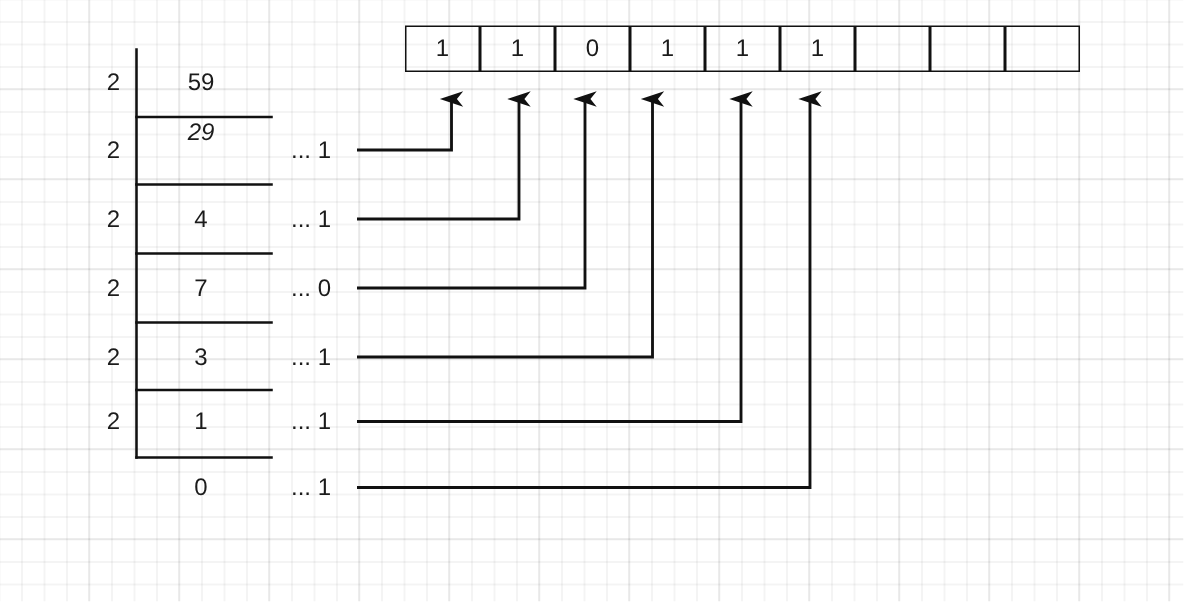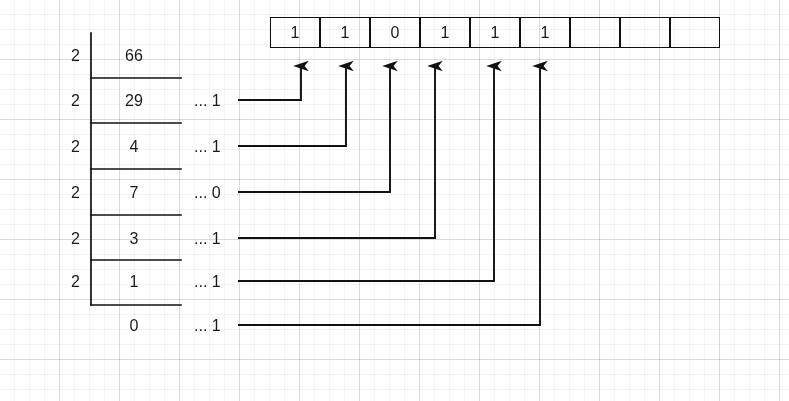--- a/index.html
+++ b/index.html
@@ -96,25 +96,25 @@
       <path d="M238,146 L346,146 L346,66" marker-end="url(#arrowhead)"></path>
       <path d="M238,192 L390,192 L390,66" marker-end="url(#arrowhead)"></path>
       <path d="M238,238 L435,238 L435,66" marker-end="url(#arrowhead)"></path>
       <path d="M238,281 L494,281 L494,66" marker-end="url(#arrowhead)"></path>
       <path d="M238,325 L540,325 L540,66" marker-end="url(#arrowhead)"></path>
     </g>
   </svg>
 
   <div>
     <span class="txt divisor" style="left:56px; top:48px;">2</span>
-    <span class="txt dividend" style="left:104px; top:48px;">66</span>
+    <span class="txt dividend" style="left:104px; top:48px;">59</span>
     <span class="txt remainder" style="left:194px; top:48px;"></span>
 
     <span class="txt divisor" style="left:56px; top:93px;">2</span>
-    <span class="txt dividend" style="left:104px; top:93px;">29</span>
+    <span class="txt dividend" style="left:104px; top:81px;font-style:italic;">29</span>
     <span class="txt remainder" style="left:194px; top:93px;">... 1</span>
 
     <span class="txt divisor" style="left:56px; top:139px;">2</span>
     <span class="txt dividend" style="left:104px; top:139px;">4</span>
     <span class="txt remainder" style="left:194px; top:139px;">... 1</span>
 
     <span class="txt divisor" style="left:56px; top:185px;">2</span>
     <span class="txt dividend" style="left:104px; top:185px;">7</span>
     <span class="txt remainder" style="left:194px; top:185px;">... 0</span>
 

